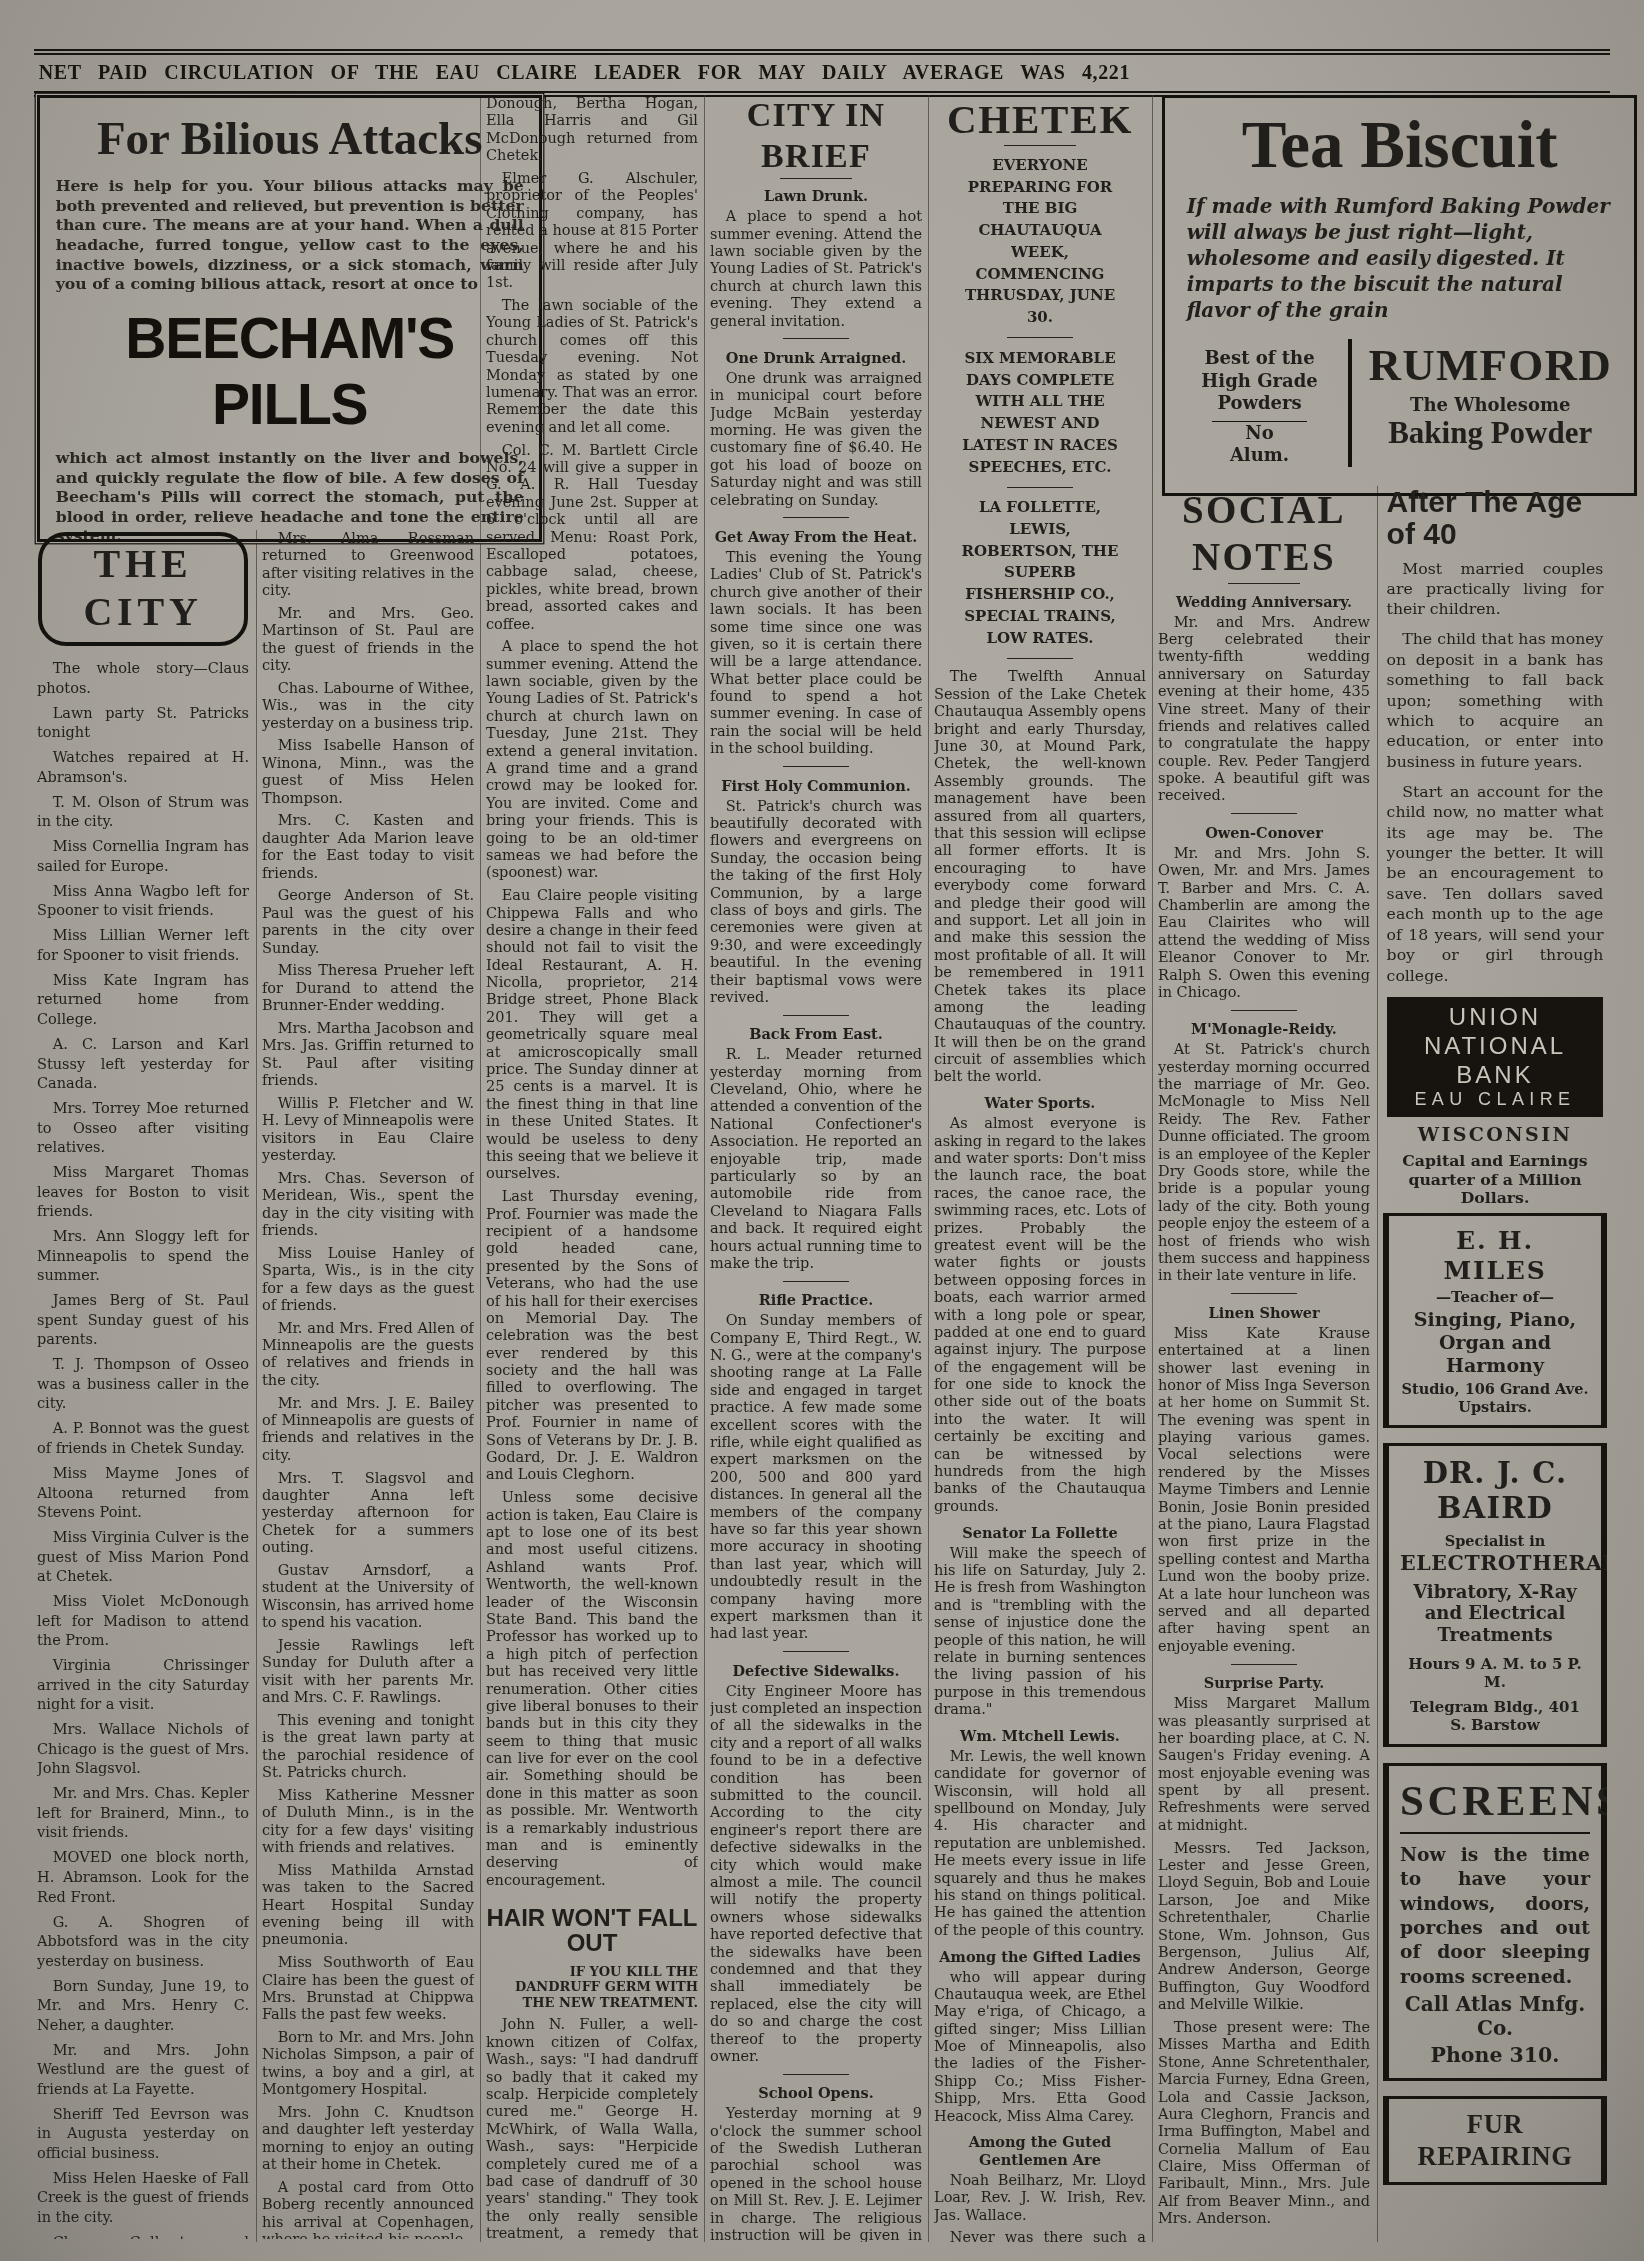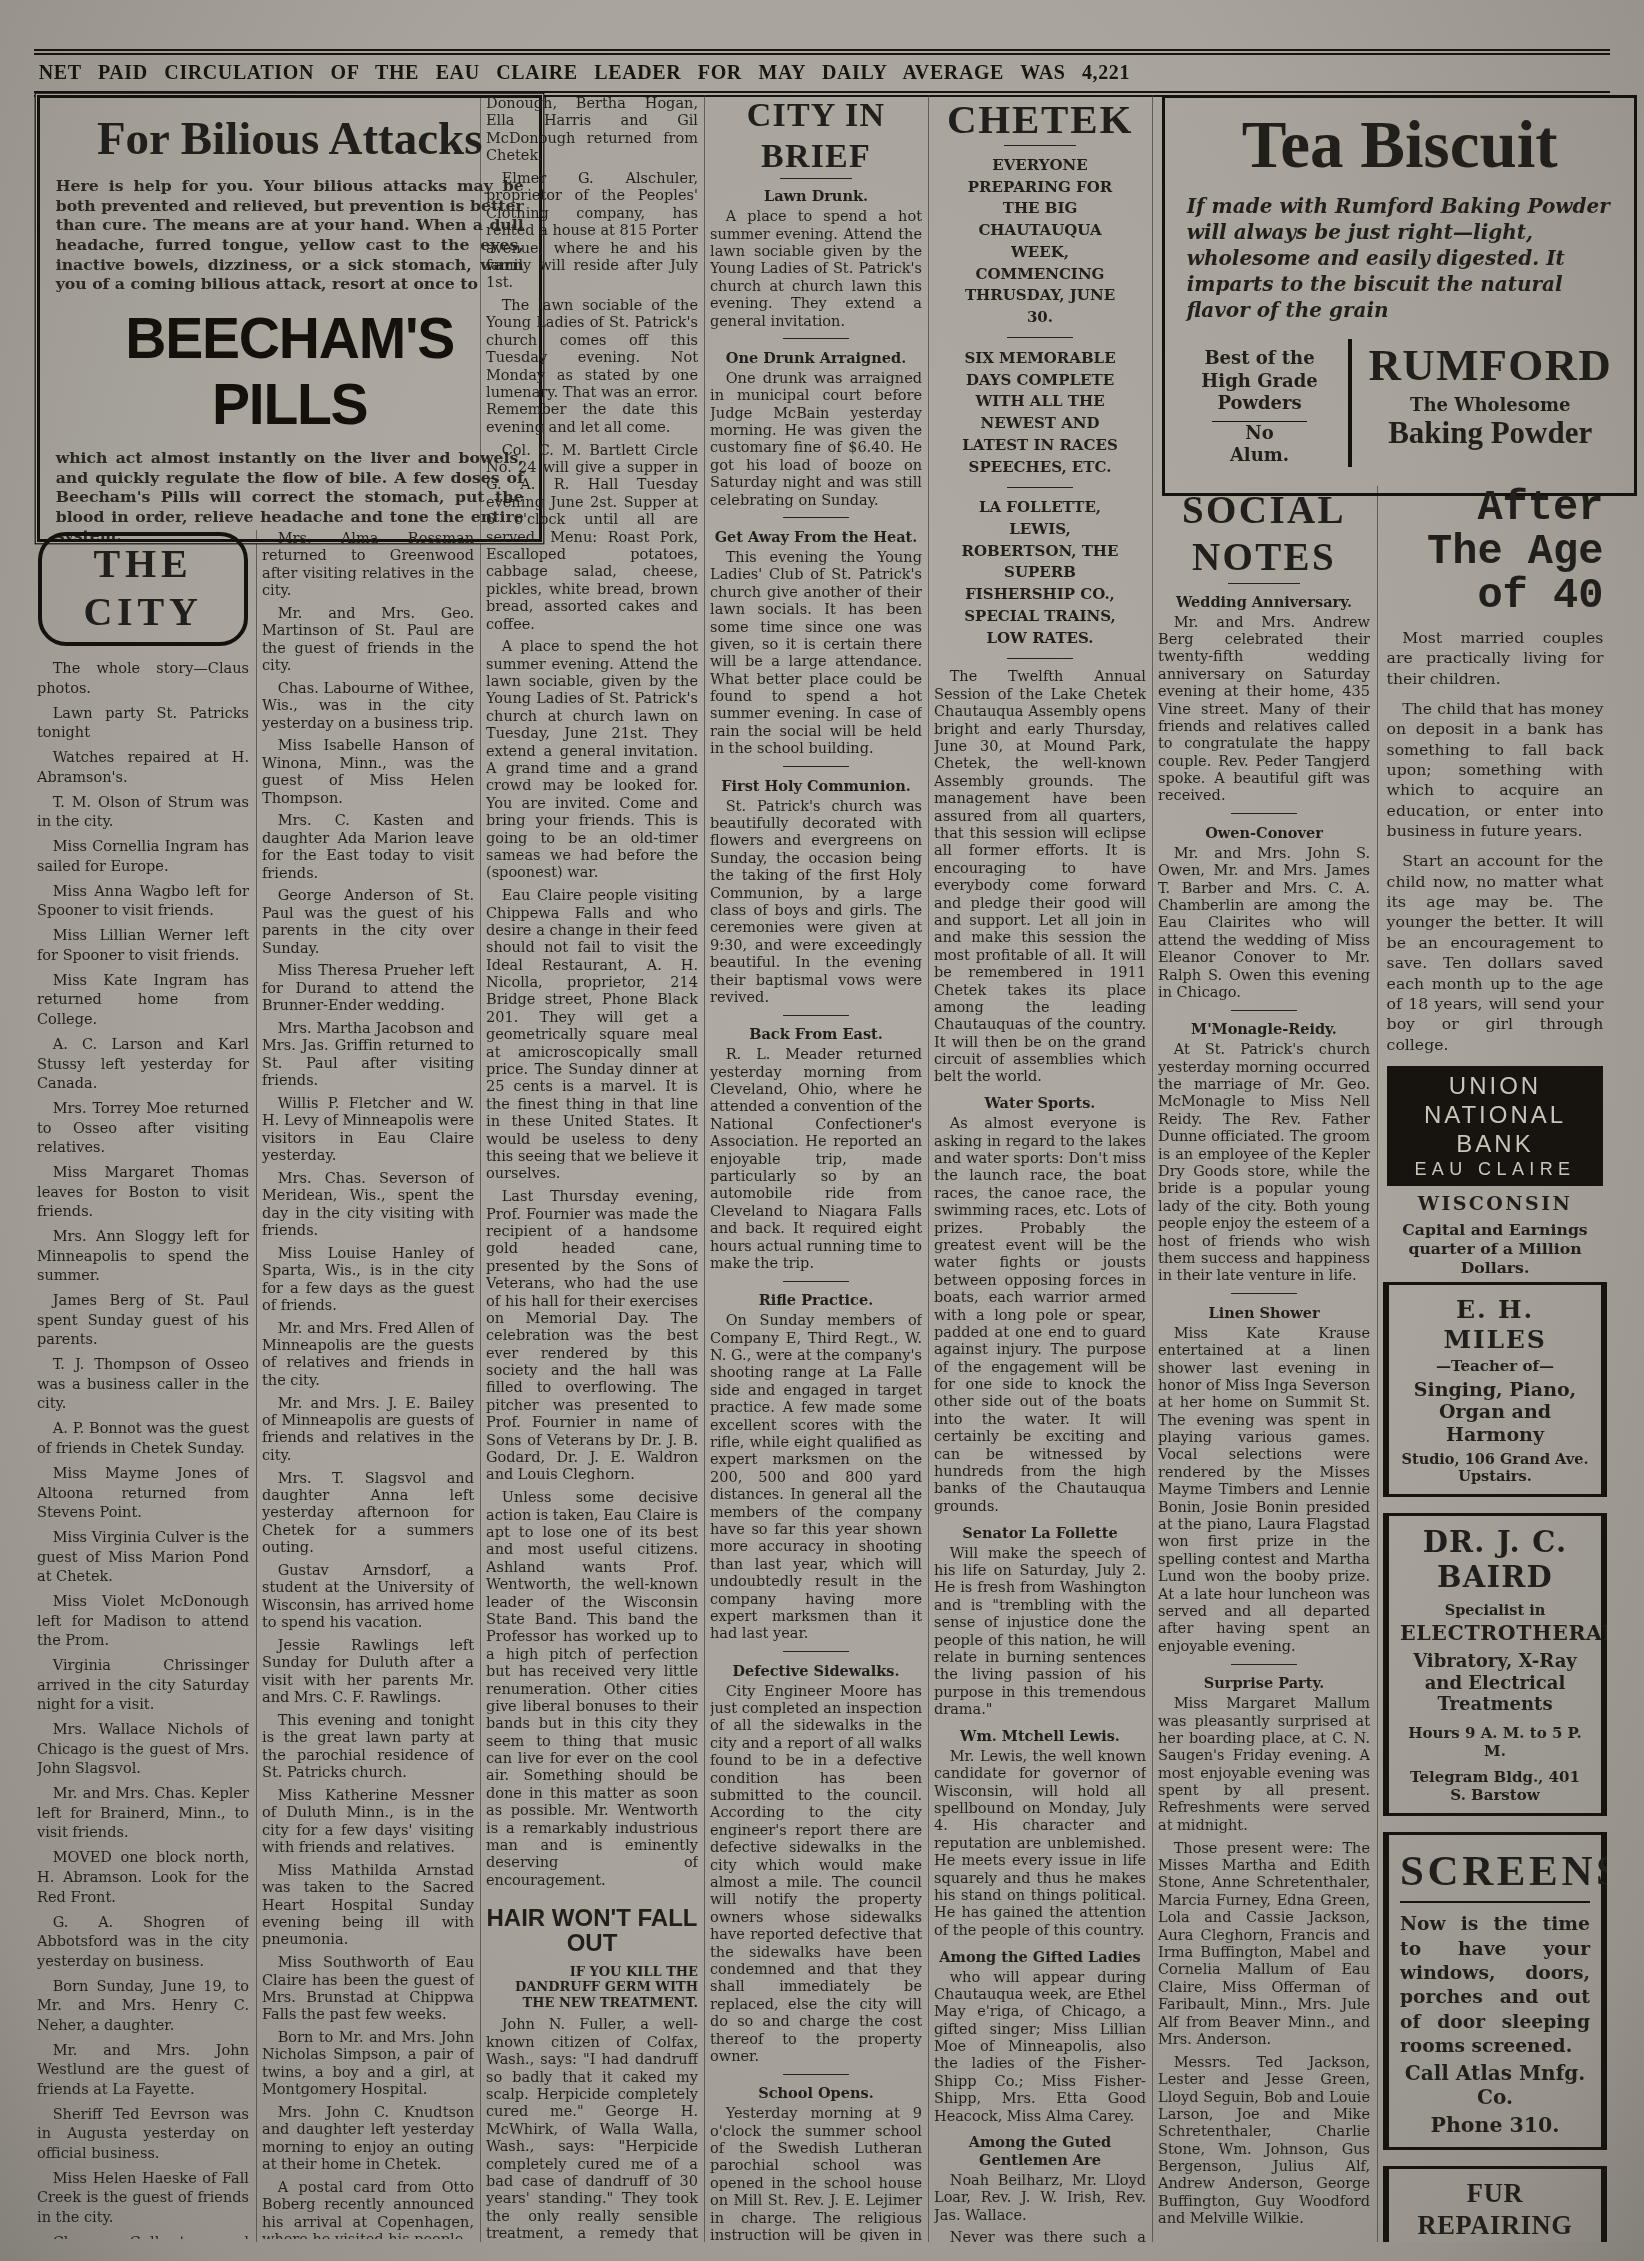--- a/index.html
+++ b/index.html
@@ -38,21 +38,21 @@
   .tea-left{width:36%;text-align:center;font-weight:bold;font-size:18px;line-height:1.25;padding-top:8.4px;}
   .tea-div{width:4.2px;background:#14120e;margin:0 9.6px;}
   .tea-right{flex:1;text-align:center;}
   .tea-brand{font-size:45px;font-weight:bold;font-family:"Liberation Serif",serif;letter-spacing:1.2px;}
   .tea-sub1{font-size:18px;font-weight:bold;margin-top:3.6px;}
   .tea-sub2{font-size:31px;font-weight:bold;font-family:"Liberation Serif",serif;}
   .tea-noalum{margin-top:6px;border-top:1.8px solid #14120e;width:60%;margin-left:auto;margin-right:auto;}
   
   .adbox{border-top:3px solid #17140f;border-bottom:3px solid #17140f;border-left:6.6px solid #17140f;border-right:6.6px solid #17140f;
     padding:9.6px 11px;margin-bottom:15.7px;text-align:center;background:rgba(255,255,255,0.02);}
-  .age-h{font-size:42px;font-weight:bold;text-align:right;font-family:Liberation Mono, monospace;line-height:1.05;}
+  .age-h{font-size:30px;font-weight:bold;text-align:left;font-family:Liberation Sans, sans-serif;line-height:1.05;}
   .age-p{font-size:15.7px;line-height:1.3;text-align:justify;text-indent:15.7px;margin:9.6px 0;}
   .bankplate{background:#17140f;color:#c9c4b9;text-align:center;padding:6px 3.6px;margin:11px 0 6px 0;}
   .bank1{font-size:24px;letter-spacing:3px;font-family:"Liberation Sans",sans-serif;}
   .bank2{font-size:18px;letter-spacing:5.4px;font-family:Liberation Sans, sans-serif;}
   .state{font-size:19px;font-weight:bold;text-align:center;letter-spacing:2.4px;margin:6px 0;}
   .capital{font-size:15.7px;font-weight:bold;text-align:center;margin-bottom:4.8px;}
   .miles-n{font-size:25px;font-weight:bold;letter-spacing:1.8px;}
   .miles-t{font-size:15px;font-weight:bold;margin:2.4px 0;}
   .miles-l{font-size:19px;font-weight:bold;}
   .miles-s{font-size:14.5px;font-weight:bold;margin-top:3.6px;}
@@ -263,22 +263,22 @@
         <div class="i-p">Mr. and Mrs. John S. Owen, Mr. and Mrs. James T. Barber and Mrs. C. A. Chamberlin are among the Eau Clairites who will attend the wedding of Miss Eleanor Conover to Mr. Ralph S. Owen this evening in Chicago.</div>
         <div class="i-hr"></div>
         <div class="i-h">M'Monagle-Reidy.</div>
         <div class="i-p">At St. Patrick's church yesterday morning occurred the marriage of Mr. Geo. McMonagle to Miss Nell Reidy.  The Rev. Father Dunne officiated.  The groom is an employee of the Kepler Dry Goods  store, while the bride is a popular young lady of the city.  Both young people enjoy the esteem of a host of friends who wish them success and happiness in their late venture in life.</div>
         <div class="i-hr"></div>
         <div class="i-h">Linen Shower</div>
         <div class="i-p">Miss Kate Krause entertained at a linen shower last evening in honor of Miss Inga Severson at her home on Summit St.  The evening was spent in playing various games.  Vocal selections were rendered by the Misses Mayme Timbers and Lennie Bonin, Josie Bonin  presided  at  the piano, Laura Flagstad won first prize in the spelling contest  and Martha Lund won the booby prize.  At a late hour luncheon was served and all departed after having spent an enjoyable evening.</div>
         <div class="i-hr"></div>
         <div class="i-h">Surprise Party.</div>
         <div class="i-p">Miss Margaret Mallum was pleasantly surprised at her boarding place, at C. N. Saugen's Friday evening.  A most enjoyable evening was spent by all present.  Refreshments were served at midnight.</div>
+        <div class="i-p">Messrs. Ted Jackson, Lester and Jesse Green,  Lloyd Seguin,  Bob and Louie Larson,  Joe and Mike Schretenthaler, Charlie Stone, Wm. Johnson, Gus Bergenson, Julius Alf, Andrew Anderson, George Buffington, Guy Woodford and Melville Wilkie.</div>
         <div class="i-p">Those present were:  The Misses Martha and Edith Stone, Anne Schretenthaler,  Marcia Furney,  Edna Green, Lola and Cassie Jackson, Aura Cleghorn,  Francis and Irma Buffington, Mabel and Cornelia Mallum of Eau Claire, Miss Offerman of Faribault, Minn., Mrs. Jule Alf from Beaver Minn., and Mrs. Anderson.</div>
-        <div class="i-p">Messrs. Ted Jackson, Lester and Jesse Green,  Lloyd Seguin,  Bob and Louie Larson,  Joe and Mike Schretenthaler, Charlie Stone, Wm. Johnson, Gus Bergenson, Julius Alf, Andrew Anderson, George Buffington, Guy Woodford and Melville Wilkie.</div>
       </div>
   </div>
 
   <div class="col" style="left:1383px;top:486px;width:224px;height:1756px;">
     <div style="padding:0 3.6px;">
       <div class="age-h">After The Age</div>
       <div class="age-h">of 40</div>
       <div class="age-p">Most married couples are practically living for their children.</div>
       <div class="age-p">The child that has money on deposit in a bank has something to fall back upon; something with which to acquire an education,  or enter into business in future years.</div>
       <div class="age-p">Start an account for the child now, no matter what its age may be.  The younger the better.  It will be an encouragement  to  save.   Ten  dollars saved each  month up to the age of 18 years, will send your boy  or girl through college.</div>

